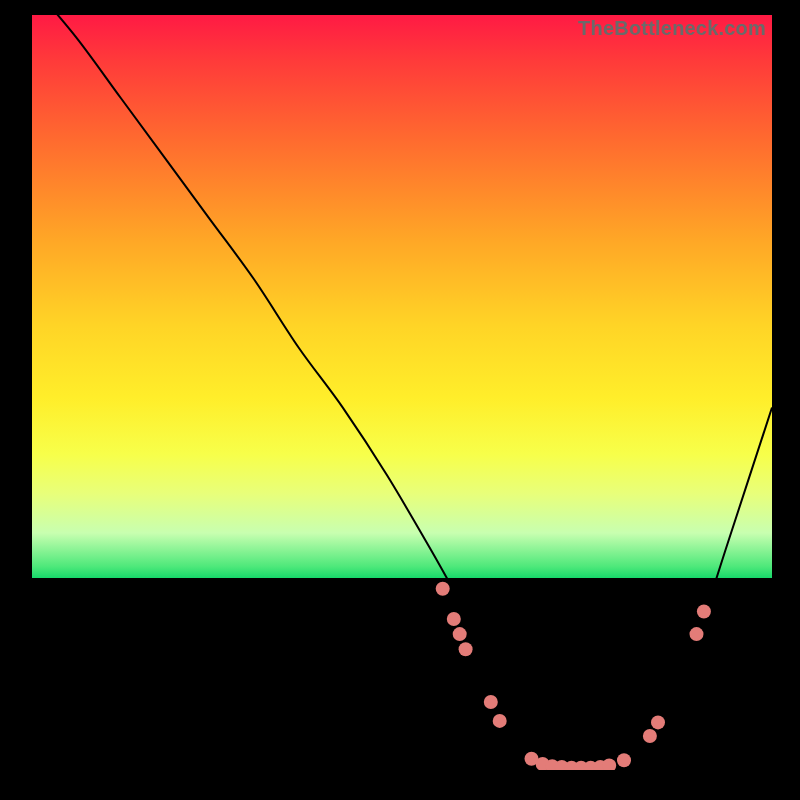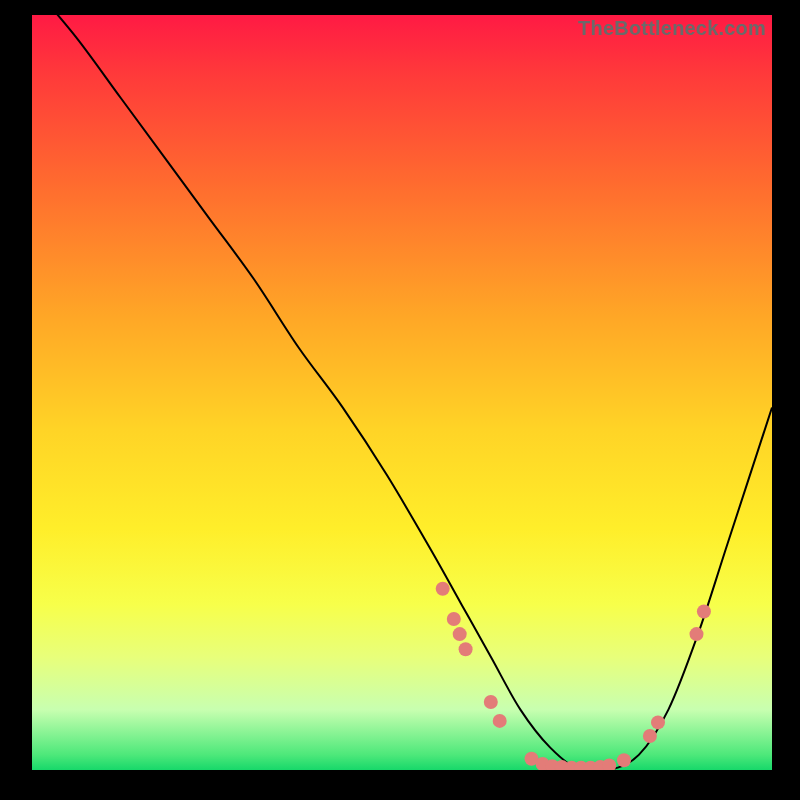--- a/index.html
+++ b/index.html
@@ -8,21 +8,21 @@
     width: 800px;
     height: 800px;
     background: #000000;
     overflow: hidden;
   }
   .frame {
     position: absolute;
     left: 32px;
     top: 15px;
     width: 740px;
-    height: 755px;
+    height: 563px;
     background: linear-gradient(to bottom,
       #ff1a44 0%,
       #ff3a3a 8%,
       #ff6a2f 22%,
       #ffa726 40%,
       #ffd426 55%,
       #ffee2a 68%,
       #f7ff4a 78%,
       #e8ff7a 85%,
       #c8ffb0 92%,

